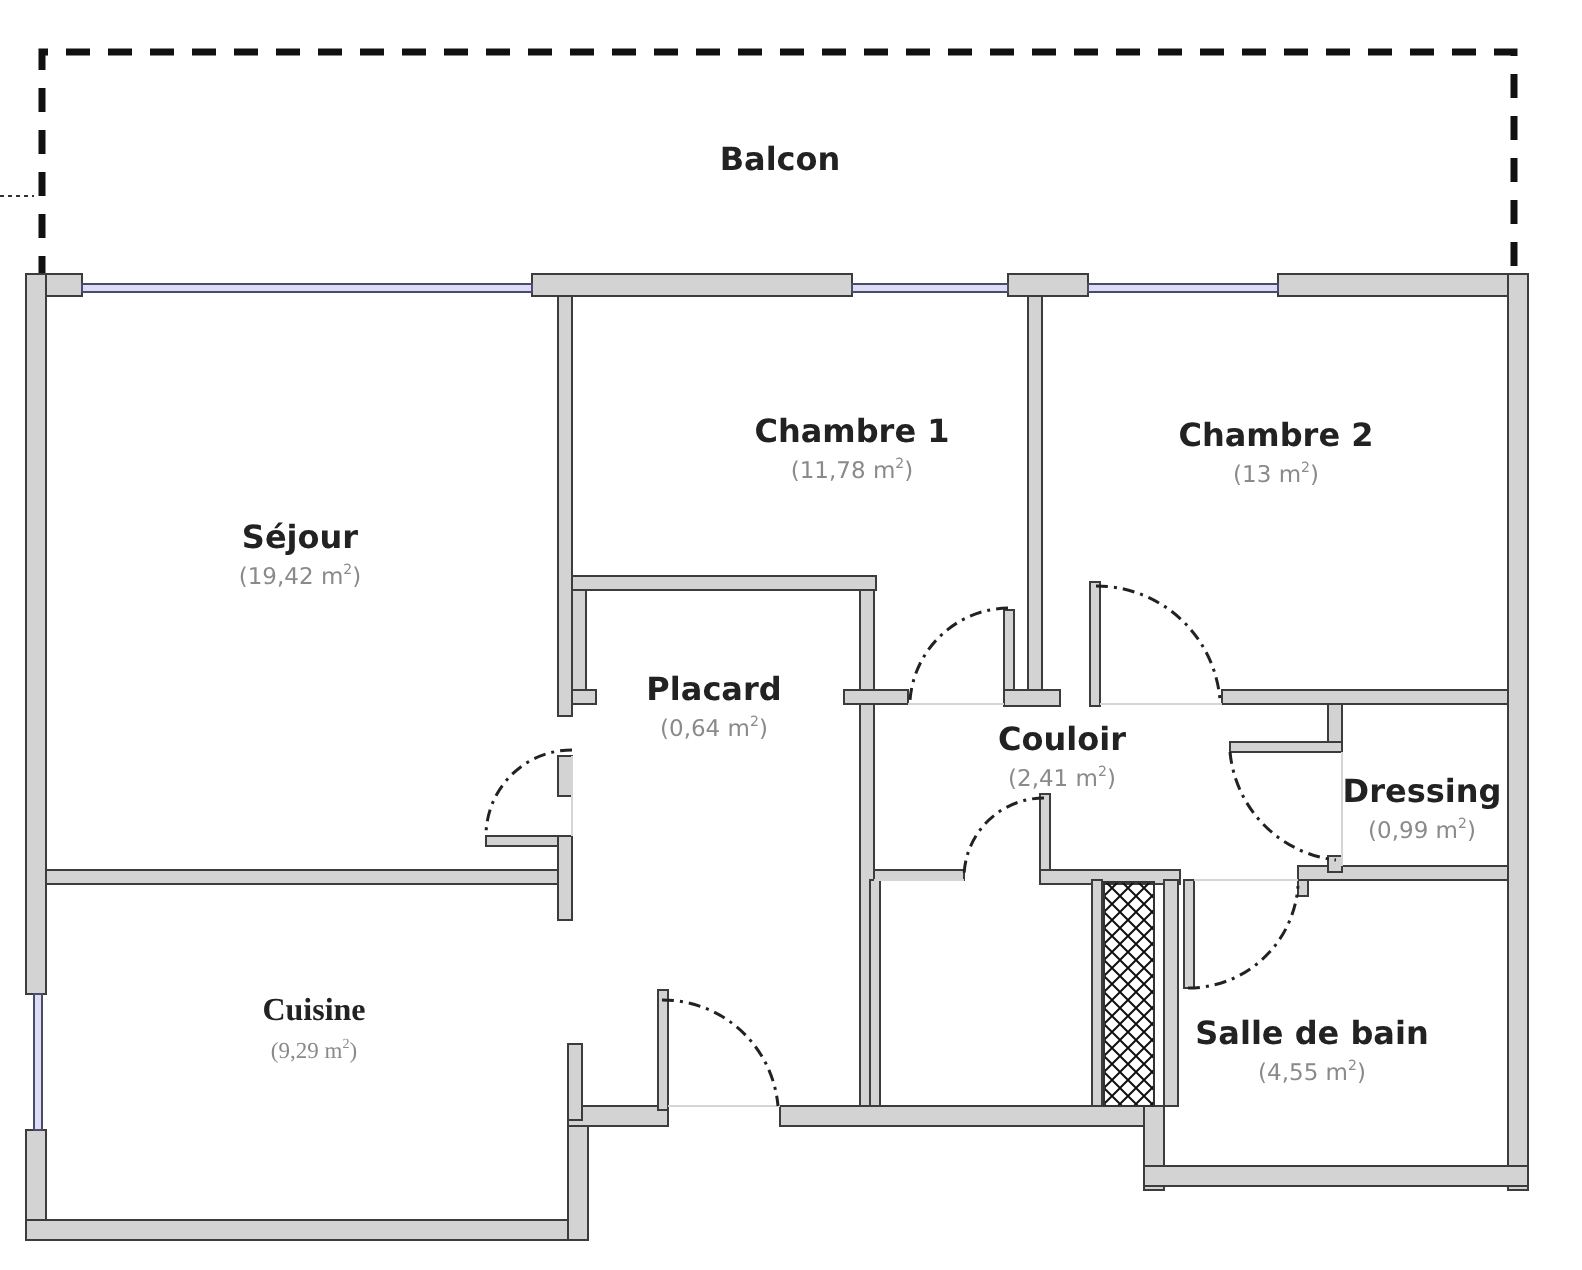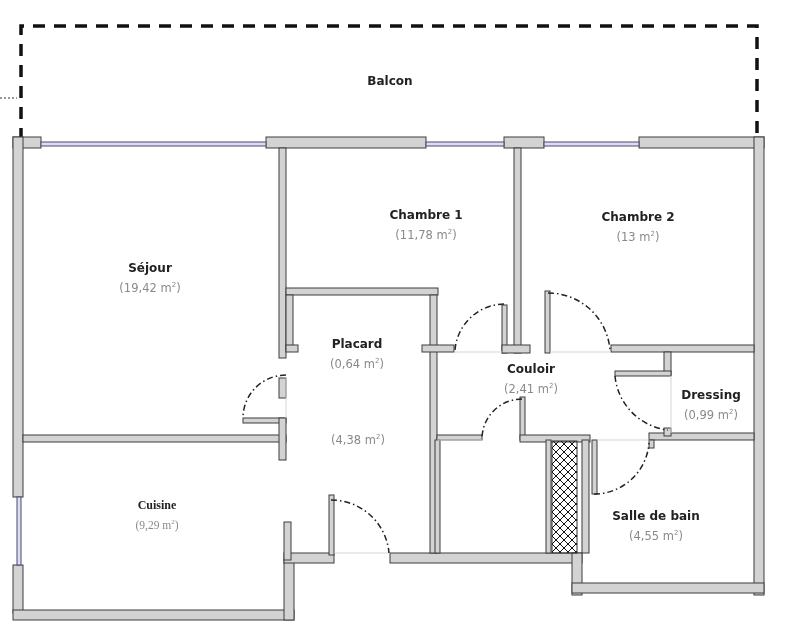--- a/index.html
+++ b/index.html
@@ -1,22 +1,22 @@
 <!DOCTYPE html>
 <html><head>
   <meta charset="utf-8">
   <style>
     html, body { margin: 0; padding: 0; background: #ffffff; }
     body { width: 791px; height: 635px; position: relative; overflow: hidden; font-family: "DejaVu Sans", "Liberation Sans", sans-serif; }
     #plan { position: absolute; left: 0; top: 0; width: 791px; height: 635px; }
     .label { position: absolute; text-align: center; white-space: nowrap; transform: translateX(-50%); line-height: 17px; }
-    .room-name { font-size: 12px; font-weight: bold; color: #222222; display: block; }
+    .room-name { font-size: 16px; font-weight: bold; color: #222222; display: block; }
     .room-area { font-size: 11.5px; color: #8a8a8a; display: block; }
     .room-area sup { font-size: 7px; vertical-align: 5px; }
-    .balcon-name { font-size: 12px; font-weight: bold; color: #222222; }
+    .balcon-name { font-size: 16px; font-weight: bold; color: #222222; }
   </style>
 </head>
 <body>
 
 <svg id="plan" viewBox="0 0 791 635" xmlns="http://www.w3.org/2000/svg">
 
   <g fill="none" stroke="#111" stroke-width="3.5" stroke-dasharray="12,9">
     <polyline points="21,140 21,26 757,26 757,140"></polyline>
   </g>
   <line x1="0" y1="98" x2="17" y2="98" stroke="#333" stroke-width="1" stroke-dasharray="2,2"></line>
@@ -147,21 +147,20 @@
   <span class="room-name">Couloir</span>
   <span class="room-area">(<span>2,41</span> <span>m</span><sup>2</sup>)</span>
 </div>
 
 <div class="label" style="left:711px; top:387px;">
   <span class="room-name">Dressing</span>
   <span class="room-area">(<span>0,99</span> <span>m</span><sup>2</sup>)</span>
 </div>
 
 <div class="label" style="left:372px; top:429px;">
-  <span class="room-area" style="text-align:left; margin-left:-28px;">(<span>4,38</span> <span>m</span><sup>2</sup>)</span>
 </div>
 
 <div class="label" style="left:157px; top:497px;font-family:Liberation Serif, serif;">
   <span class="room-name">Cuisine</span>
   <span class="room-area">(<span>9,29</span> <span>m</span><sup>2</sup>)</span>
 </div>
 
 <div class="label" style="left:656px; top:508px;">
   <span class="room-name">Salle de bain</span>
   <span class="room-area">(<span>4,55</span> <span>m</span><sup>2</sup>)</span>

